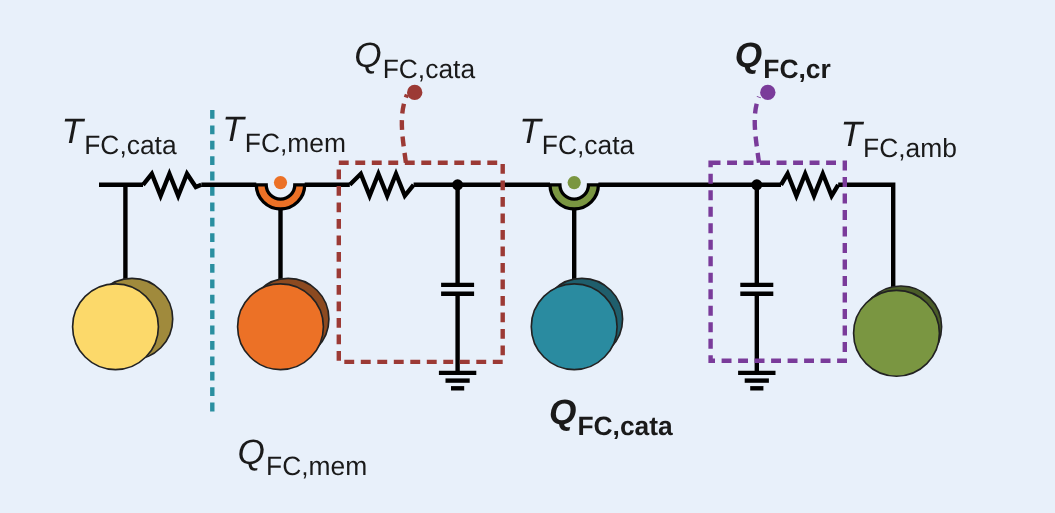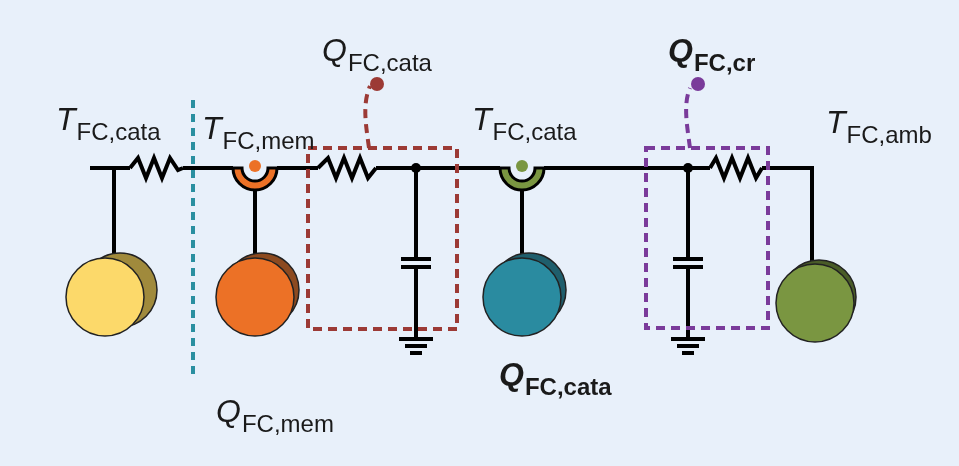--- a/index.html
+++ b/index.html
@@ -70,19 +70,19 @@
     <circle cx="262" cy="290" r="37" fill="#8c4a20"></circle>
     <circle cx="255" cy="297" r="39" fill="#ec7126"></circle>
     <circle cx="529" cy="290" r="37" fill="#1f5e6c"></circle>
     <circle cx="522" cy="297" r="39" fill="#2a8ba0"></circle>
     <circle cx="819" cy="297" r="37" fill="#4a5c28"></circle>
     <circle cx="815" cy="303" r="39" fill="#7a9641"></circle>
   </g>
 </svg>
 
 <div class="lbl" style="left:56px;top:103px;"><span class="main">T</span><span class="sub">FC,cata</span></div>
-<div class="lbl" style="left:202px;top:112px;"><span class="main">T</span><span class="sub">FC,mem</span></div>
+<div class="lbl" style="left:202px;top:101px;"><span class="main">T</span><span class="sub">FC,mem</span></div>
 <div class="lbl" style="left:322px;top:34px;"><span class="main">Q</span><span class="sub">FC,cata</span></div>
 <div class="lbl" style="left:472px;top:103px;"><span class="main">T</span><span class="sub">FC,cata</span></div>
 <div class="lbl" style="left:668px;top:34px;font-weight:bold;"><span class="main">Q</span><span class="sub">FC,cr</span></div>
-<div class="lbl" style="left:826px;top:106px;"><span class="main">T</span><span class="sub">FC,amb</span></div>
+<div class="lbl" style="left:764px;top:106px;"><span class="main">T</span><span class="sub">FC,amb</span></div>
 <div class="lbl" style="left:216px;top:395px;text-align:right;"><span class="main">Q</span><span class="sub">FC,mem</span></div>
 <div class="lbl" style="left:499px;top:358px;font-weight:bold;"><span class="main">Q</span><span class="sub">FC,cata</span></div>
 
 </body></html>

